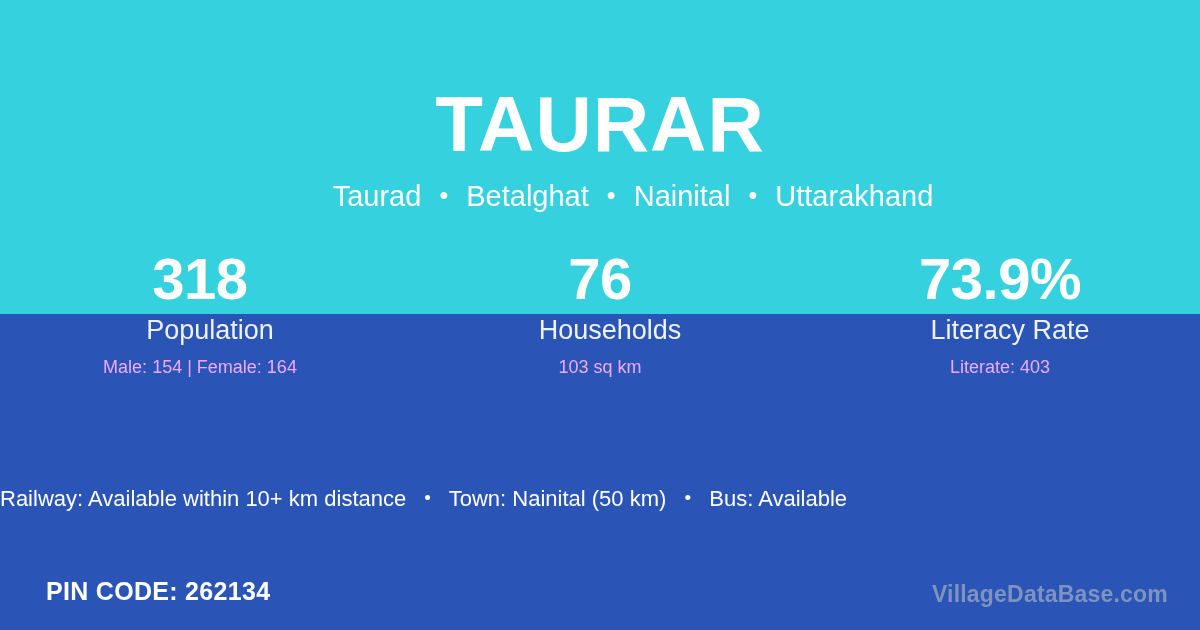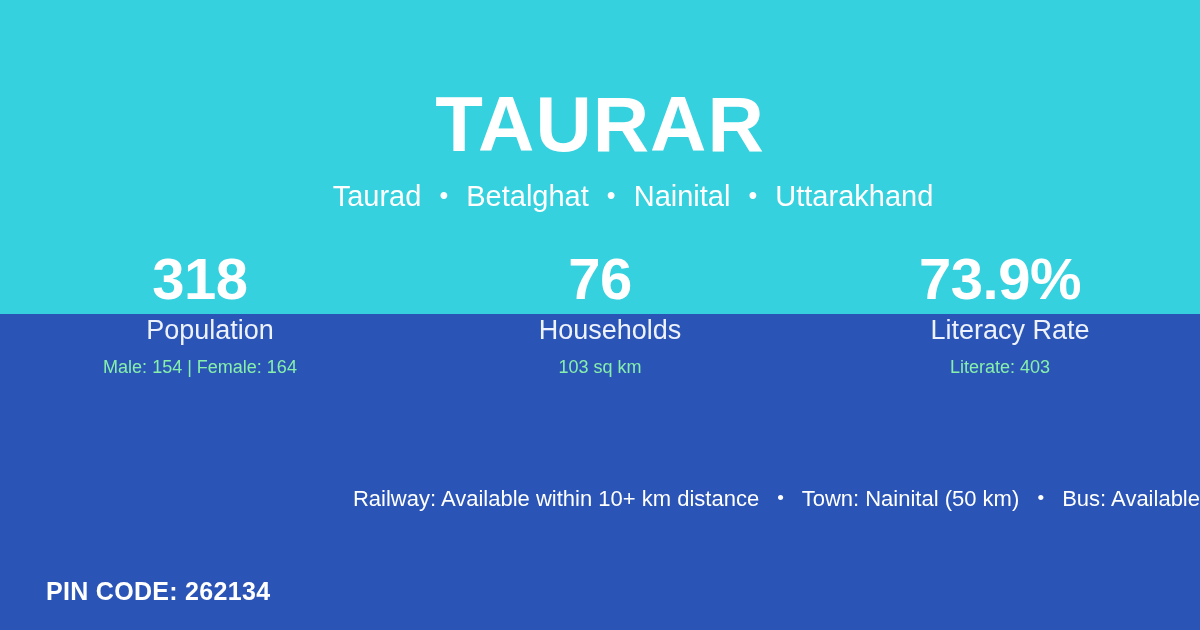--- a/index.html
+++ b/index.html
@@ -97,31 +97,31 @@
     font-weight: 400;
     color: #edf2fc;
     white-space: nowrap;
     padding-left: 20px;
   }
   .stat-sub {
     margin-top: 9px;
     font-size: 18px;
     line-height: 23px;
     font-weight: 400;
-    color: #86efac;
+    color: #f0abfc;
     white-space: nowrap;
   }
 
   
   #infra {
     position: absolute;
     left: 0;
     top: 484px;
     width: 1200px;
-    text-align: right;
+    text-align: left;
     font-size: 22px;
     line-height: 30px;
     font-weight: 400;
     color: #ffffff;
     white-space: nowrap;
   }
   #infra .sep {
     padding: 0 12px;
     font-size: 19px;
     position: relative;
@@ -196,14 +196,15 @@
   <div id="infra">
     <span>Railway: Available within 10+ km distance</span>
     <span class="sep">•</span>
     <span>Town: Nainital (50 km)</span>
     <span class="sep">•</span>
     <span>Bus: Available</span>
   </div>
 
   <div id="pin-code">PIN CODE: 262134</div>
 
+  <div id="brand">VillageDataBase.com</div>
 
 </div>
 
 </body></html>

